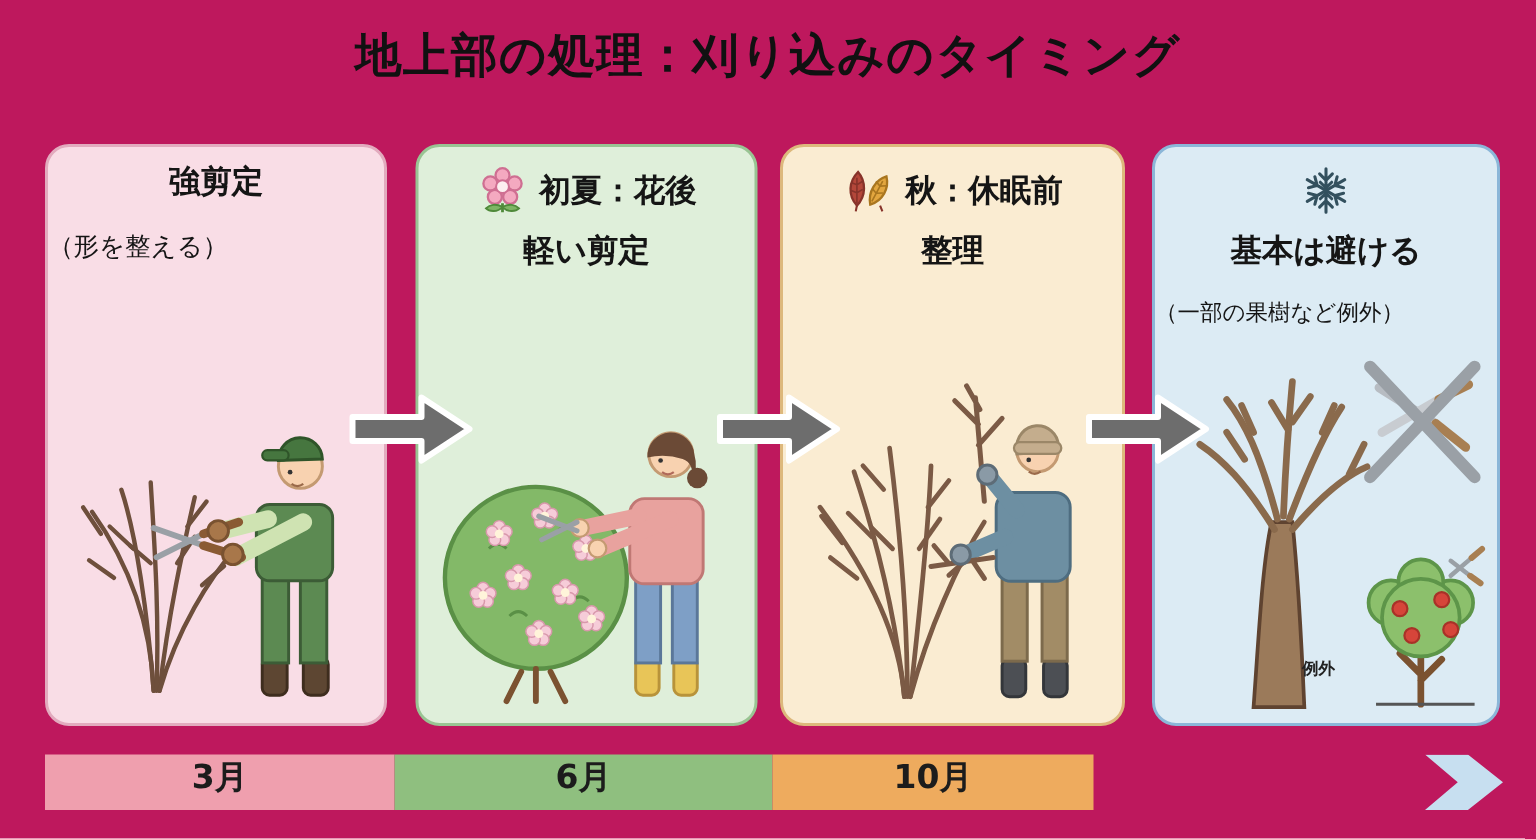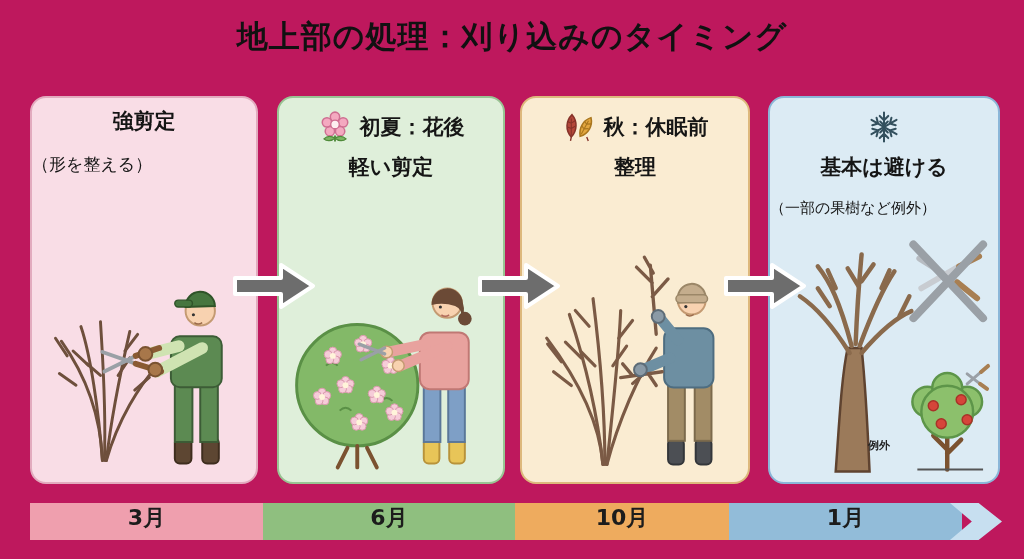--- a/index.html
+++ b/index.html
@@ -326,19 +326,16 @@
   <div class="timeline">
     <div class="tl-seg seg0">
       <span class="tl-label">3月</span>
     </div>
     <div class="tl-seg seg1">
       <span class="tl-label">6月</span>
     </div>
     <div class="tl-seg seg2">
       <span class="tl-label">10月</span>
     </div>
-    <div class="tl-seg seg3">
-      <span class="tl-label">1月</span>
-    </div>
     <div class="tl-tip"></div>
   </div>
 
 </div>
 
 </body></html>

